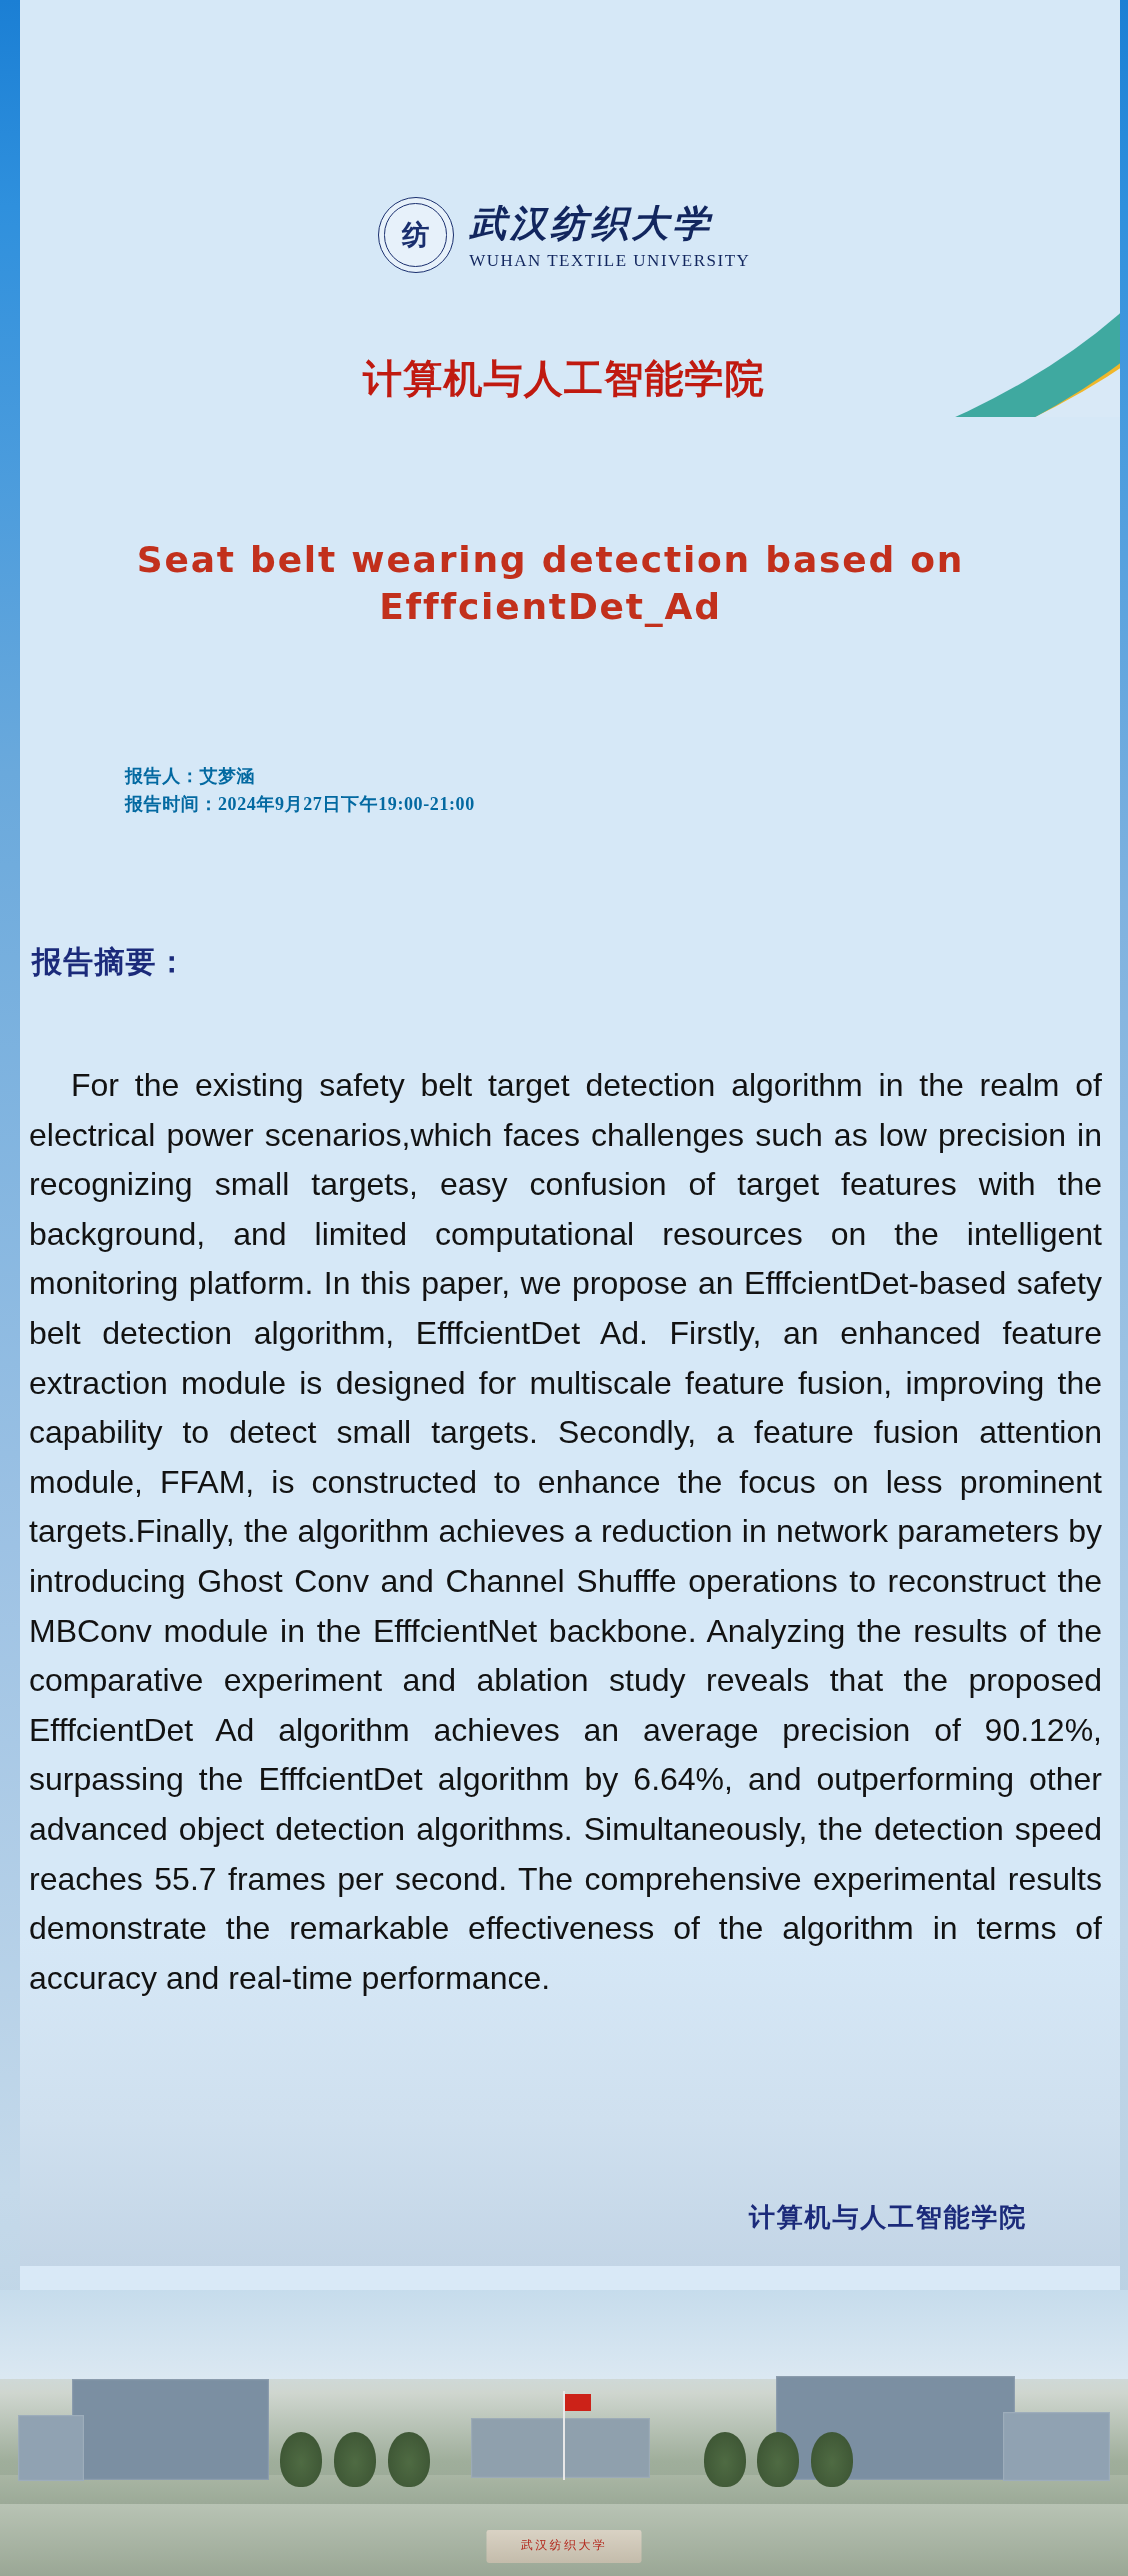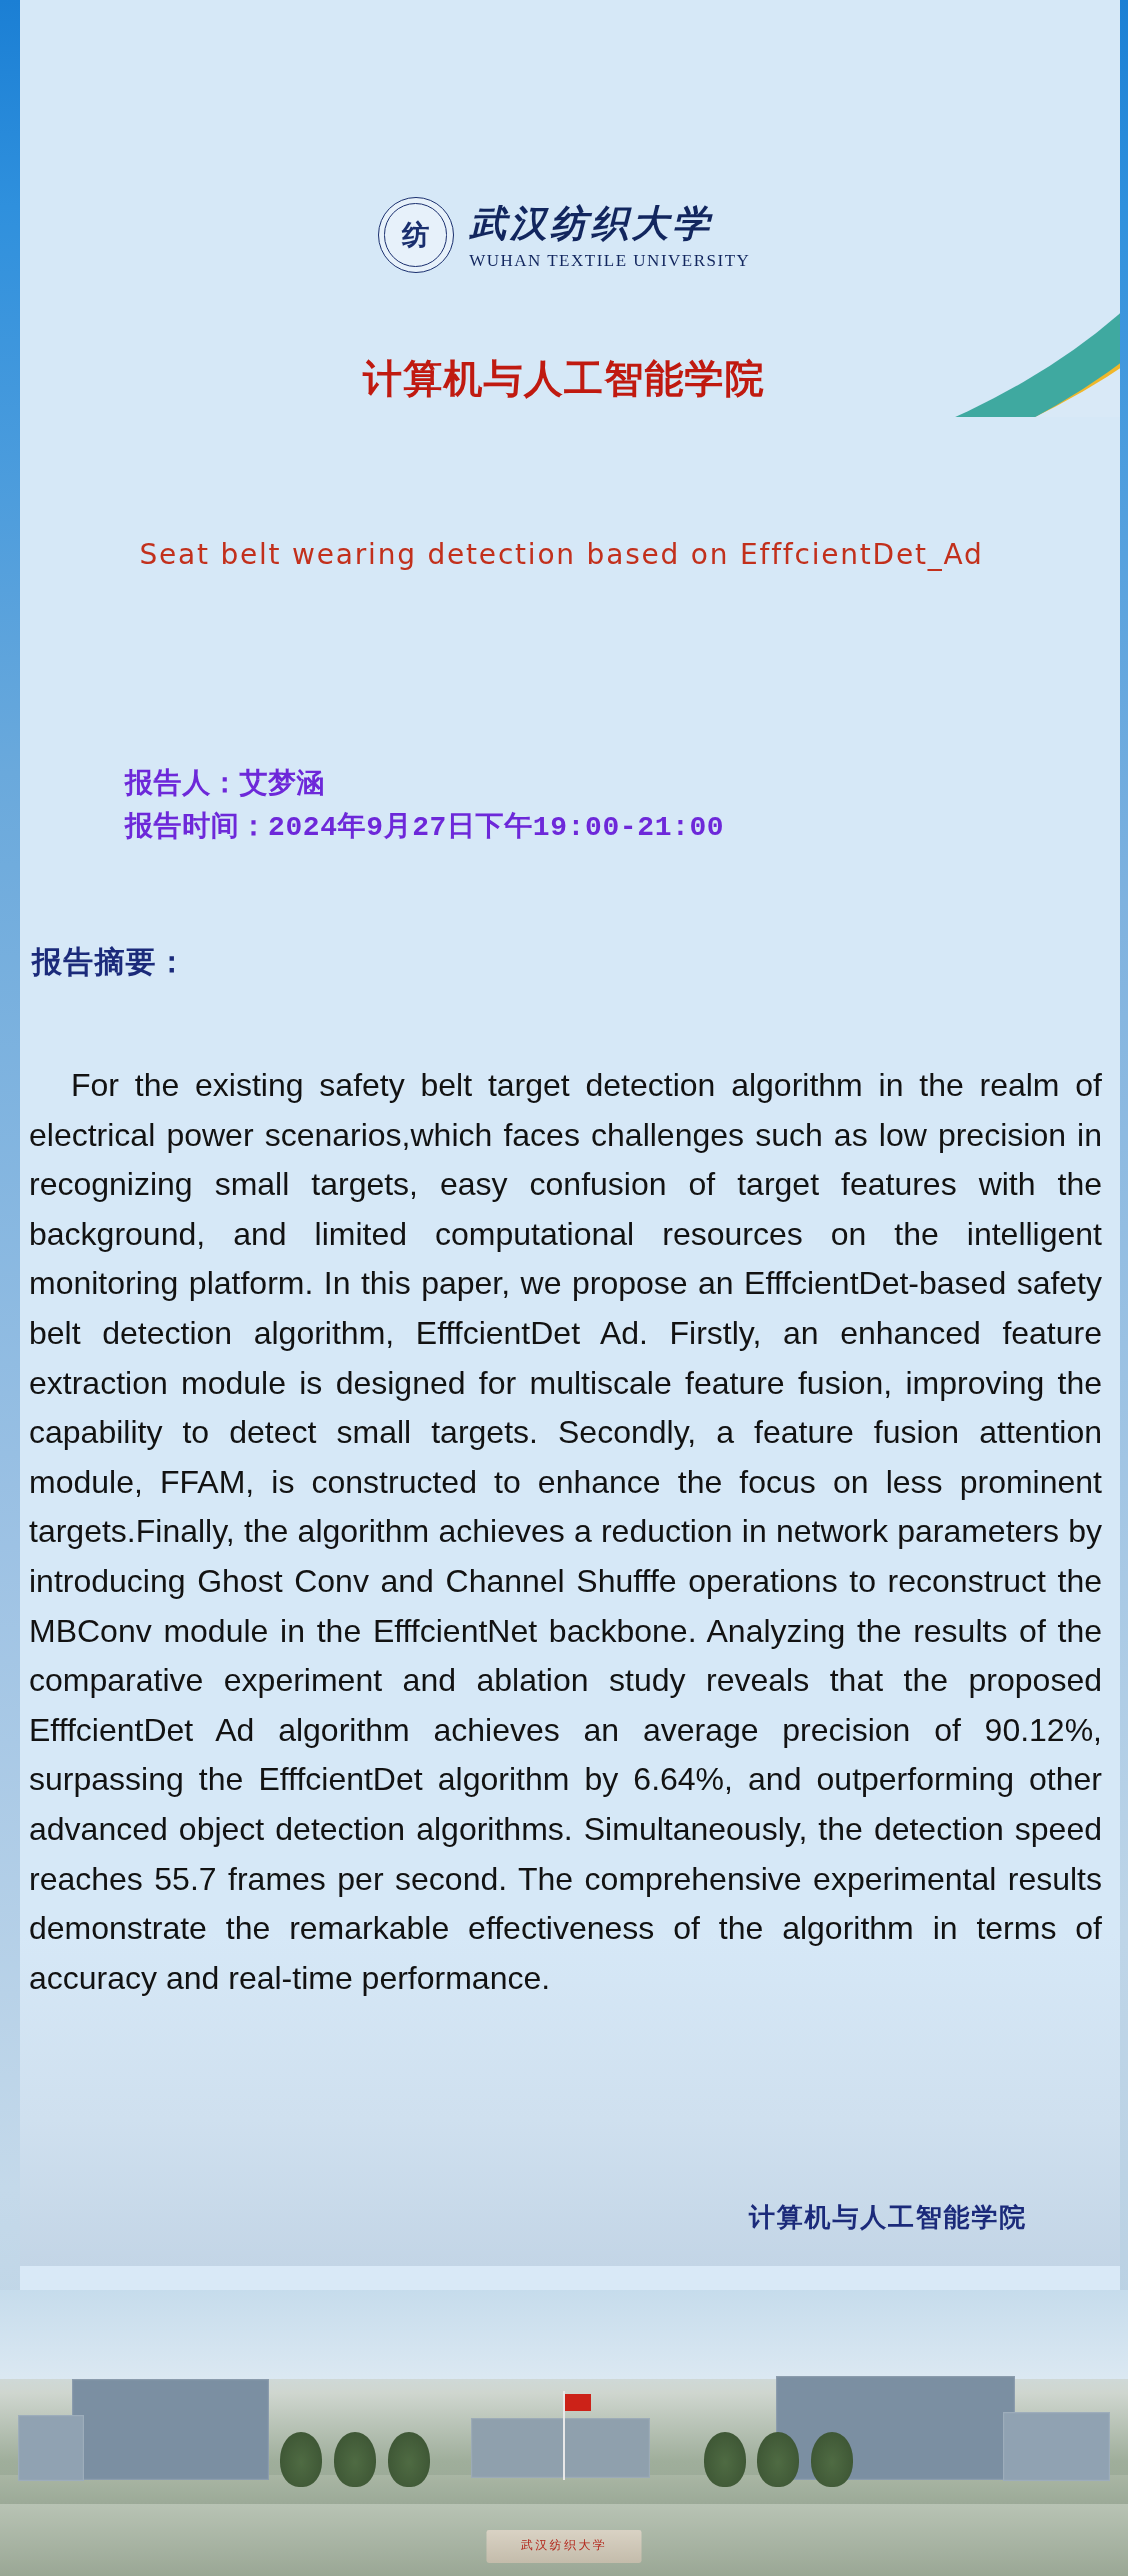--- a/index.html
+++ b/index.html
@@ -161,45 +161,45 @@
     color: #c01a10;
     font-family: "DejaVu Sans", sans-serif;
     font-weight: bold;
     font-size: 39px;
     line-height: 1.22;
     letter-spacing: 1.2px;
     z-index: 7;
   }
   .title-en {
     position: absolute;
-    left: 138px;
+    left: 127px;
     top: 537px;
     width: 847px;
     text-align: center;
     color: #c2301c;
     font-family: "DejaVu Sans", sans-serif;
-    font-weight: normal;
-    font-size: 28px;
+    font-weight: bold;
+    font-size: 36px;
     line-height: 1.3;
     letter-spacing: 1.8px;
     z-index: 7;
   }
   
   .meta {
     position: absolute;
     left: 125px;
     top: 763px;
     width: 930px;
     z-index: 7;
   }
   .meta-line {
-    color: #6d28d9;
-    font-family: Liberation Mono, monospace;
-    font-weight: bold;
-    font-size: 28px;
+    color: #0369a1;
+    font-family: Liberation Serif, serif;
+    font-weight: bold;
+    font-size: 18px;
     line-height: 1.55;
     letter-spacing: 0.6px;
   }
   .abstract-heading {
     position: absolute;
     left: 32px;
     top: 942px;
     color: #1b2a7a;
     font-family: Liberation Serif, serif;
     font-weight: bold;

